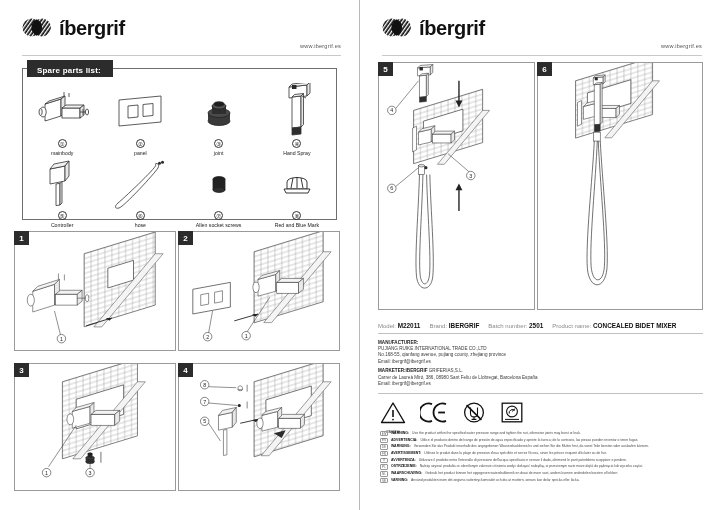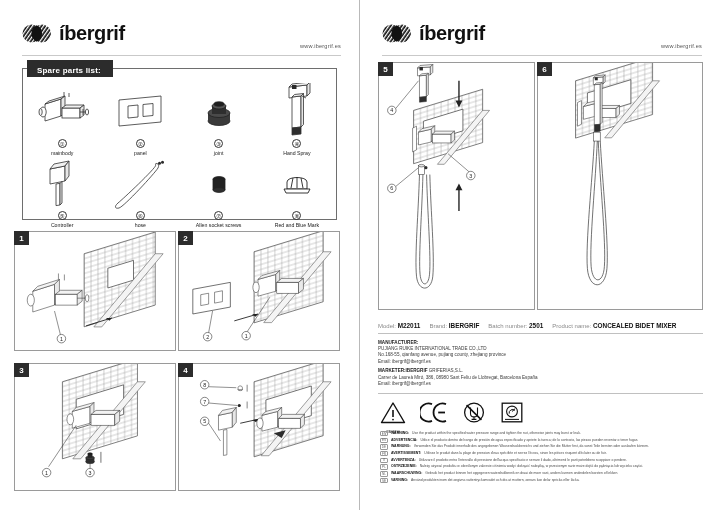--- a/index.html
+++ b/index.html
@@ -19,21 +19,21 @@
   .page { position: absolute; top: 0; height: 510px; background: #fff; }
   .page-left  { left: 0px;   width: 359px; }
   .page-right { left: 360px; width: 360px; }
 
   
   .edge-l { position:absolute; left:4px; top:0; width:1px; height:510px; background:#e3e3e3; }
   .edge-r { position:absolute; right:4px; top:0; width:1px; height:510px; background:#e3e3e3; }
 
   
   .header { position: absolute; left: 22px; right: 18px; top: 18px; height: 38px; }
-  .brandrow { display: flex; align-items: center; height: 30px; }
+  .brandrow { display: flex; align-items: flex-start; height: 30px; }
   .logo-mark { width: 30px; height: 19px; position: relative; margin-right: 7px; }
   .brand-word {
     font-size: 20px; font-weight: bold; letter-spacing: -0.4px; color: #111;
     line-height: 20px;
   }
   .site {
     position: absolute; right: 0; bottom: 7px;
     font-size: 5.6px; color: #555; letter-spacing: .2px;
   }
   .hrule { position: absolute; left: 0; right: 0; bottom: 0; height: 1px; background: #c9c9c9; }

